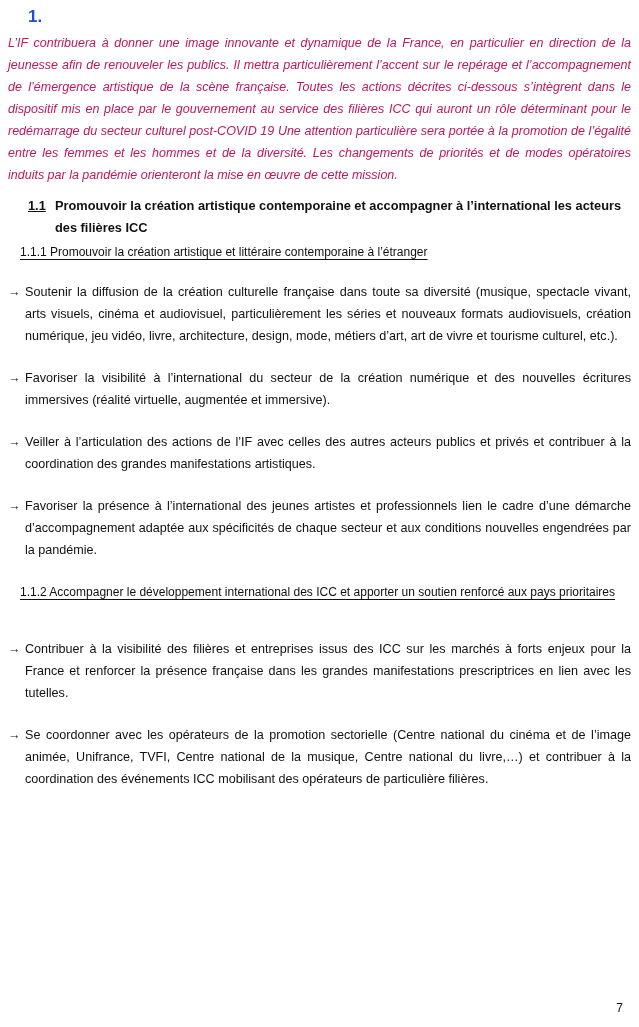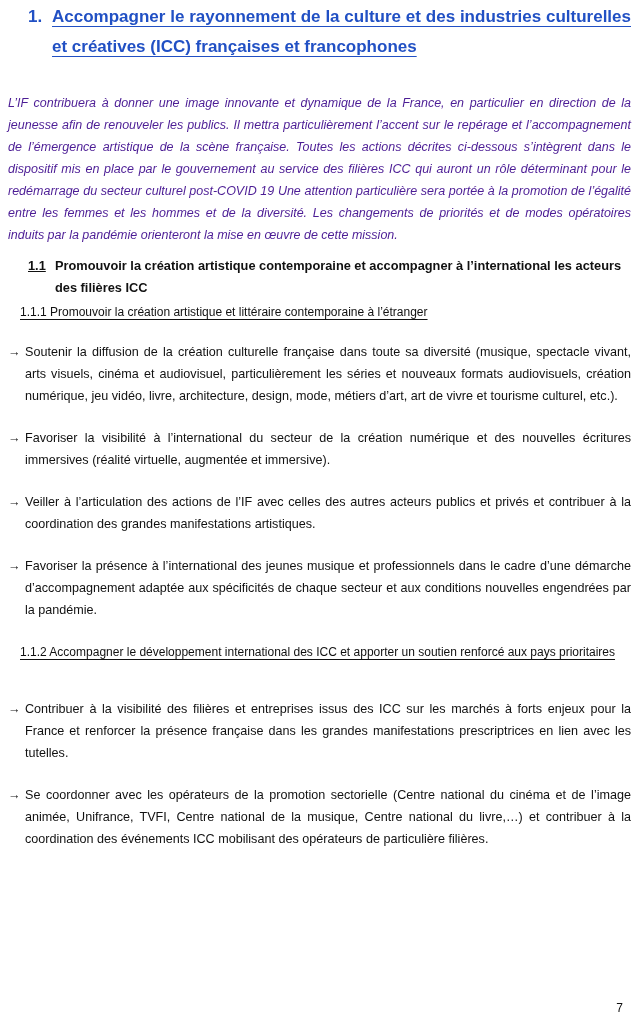--- a/index.html
+++ b/index.html
@@ -33,21 +33,21 @@
   }
   .doc-title .title-text {
     text-decoration: underline;
     text-underline-offset: 4px;
   }
   .intro {
     font-style: italic;
     font-size: 12.5px;
     line-height: 22px;
     text-align: justify;
-    color: #4c1d95;
+    color: #be185d;
     margin-bottom: 9px;
   }
   .h2 {
     position: relative;
     padding-left: 47px;
     font-weight: bold;
     font-size: 12.8px;
     line-height: 22px;
     margin-bottom: 2px;
     text-align: left;
@@ -94,21 +94,20 @@
     color: #111111;
   }
 </style>
 </head>
 <body>
 
 <div class="page">
 
   <h1 class="doc-title">
     <span class="title-num">1.</span>
-    <span class="title-text">Accompagner le rayonnement de la culture et des industries culturelles et créatives (ICC) françaises et francophones</span>
   </h1>
 
   <p class="intro">L’IF contribuera à donner une image innovante et dynamique de la France, en particulier en direction de la jeunesse afin de renouveler les publics. Il mettra particulièrement l’accent sur le repérage et l’accompagnement de l’émergence artistique de la scène française. Toutes les actions décrites ci-dessous s’intègrent dans le dispositif mis en place par le gouvernement au service des filières ICC qui auront un rôle déterminant pour le redémarrage du secteur culturel post-COVID 19 Une attention particulière sera portée à la promotion de l’égalité entre les femmes et les hommes et de la diversité. Les changements de priorités et de modes opératoires induits par la pandémie orienteront la mise en œuvre de cette mission.</p>
 
   <div class="h2">
     <span class="h2-num">1.1</span>
     <span class="h2-text">Promouvoir la création artistique contemporaine et accompagner à l’international les acteurs des filières ICC</span>
   </div>
 
   <div class="h3 h3-1">1.1.1 Promouvoir la création artistique et littéraire contemporaine à l’étranger</div>
@@ -123,21 +122,21 @@
     <span class="bullet-text">Favoriser la visibilité à l’international du secteur de la création numérique et des nouvelles écritures immersives (réalité virtuelle, augmentée et immersive).</span>
   </div>
 
   <div class="bullet">
     <span class="arrow">→</span>
     <span class="bullet-text">Veiller à l’articulation des actions de l’IF avec celles des autres acteurs publics et privés et contribuer à la coordination des grandes manifestations artistiques.</span>
   </div>
 
   <div class="bullet">
     <span class="arrow">→</span>
-    <span class="bullet-text">Favoriser la présence à l’international des jeunes musique et professionnels dans le cadre d’une démarche d’accompagnement adaptée aux spécificités de chaque secteur et aux conditions nouvelles engendrées par la pandémie.</span>
+    <span class="bullet-text">Favoriser la présence à l’international des jeunes artistes et professionnels lien le cadre d’une démarche d’accompagnement adaptée aux spécificités de chaque secteur et aux conditions nouvelles engendrées par la pandémie.</span>
   </div>
 
   <div class="h3 h3-2">1.1.2 Accompagner le développement international des ICC et apporter un soutien renforcé aux pays prioritaires</div>
 
   <div class="bullet">
     <span class="arrow">→</span>
     <span class="bullet-text">Contribuer à la visibilité des filières et entreprises issus des ICC sur les marchés à forts enjeux pour la France et renforcer la présence française dans les grandes manifestations prescriptrices en lien avec les tutelles.</span>
   </div>
 
   <div class="bullet">

